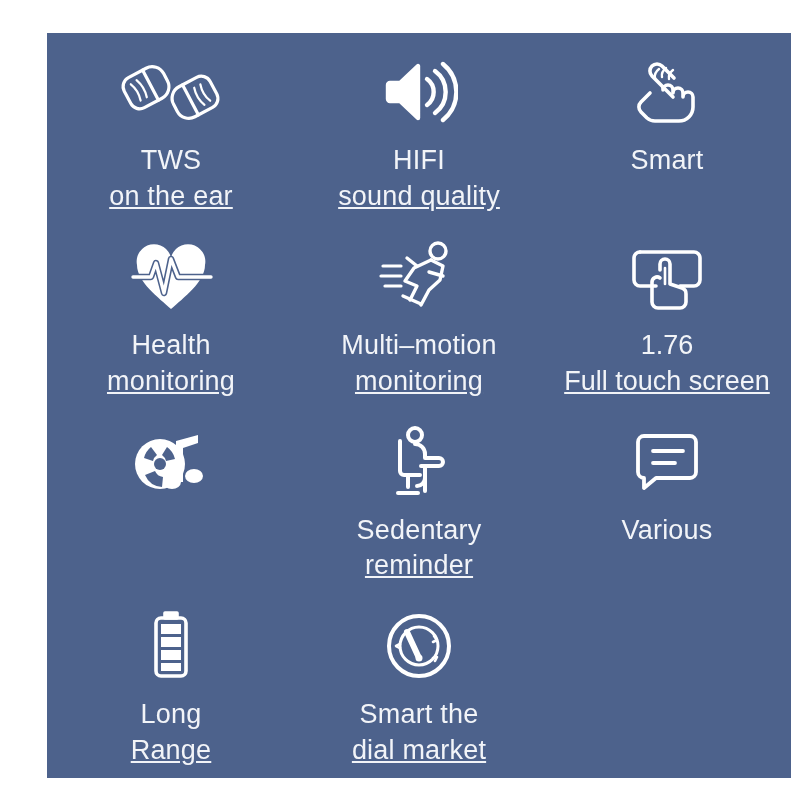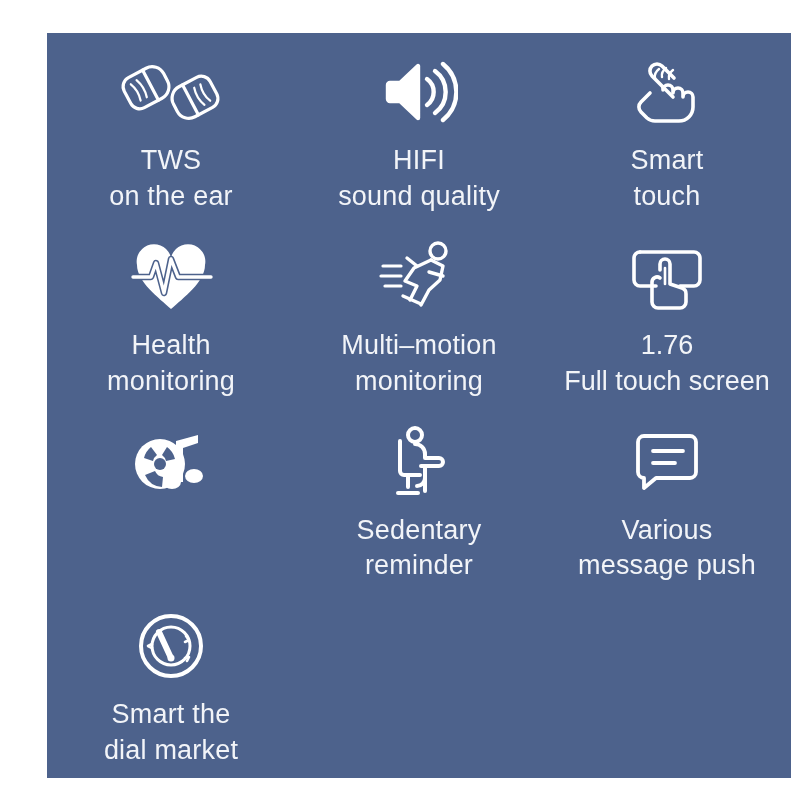--- a/index.html
+++ b/index.html
@@ -55,21 +55,21 @@
   .label {
     margin-top: 12px;
     text-align: center;
     color: #f2f4f8;
     font-size: 27px;
     line-height: 1.33;
     letter-spacing: 0.2px;
     white-space: nowrap;
     font-weight: 400;
   }
-  .label .l2 { display: block; }
+  .label .l2 { display: block; text-decoration: underline; }
   
   .cell.wide .label { letter-spacing: 0px; }
 </style>
 </head>
 <body>
 
 <div class="page">
   <div class="panel">
 
     <div class="cell">
@@ -116,21 +116,20 @@
           <path d="M21 36 L12 45 a7 7 0 0 0 0 10 l6 6 a12 12 0 0 0 8 3 h24 a14 14 0 0 0 14 -14 v-10 a5 5 0 0 0 -10 0 v-4 a5 5 0 0 0 -10 0 v-3 a5 5 0 0 0 -10 0 v-3"></path>
           <path d="M34 30 L23 19 a7 7 0 0 1 10 -10 l12 12"></path>
           <path d="M30 12 q-5 4 -4 9" stroke-width="2.4"></path>
           <path d="M37 11 q-5 4 -4 9" stroke-width="2.4"></path>
           <path d="M44 13 q-5 4 -4 9" stroke-width="2.4"></path>
           <path d="M34 30 L44 40"></path>
         </svg>
       </div>
       <div class="label">
         <span>Smart</span>
-        <span class="l2">touch</span>
       </div>
     </div>
 
     <div class="cell">
       <div class="icon-wrap">
         <svg width="84" height="74" viewBox="0 0 84 74" fill="none">
           <path d="M42 69 C30 58 8 42 8 25 A17 17 0 0 1 42 18 A17 17 0 0 1 76 25 C76 42 54 58 42 69 Z" fill="#ffffff"></path>
           <path d="M4 37 h18 l5 -14 l8 30 l7 -34 l7 18 h33" fill="none" stroke="#4d628c" stroke-width="6.5" stroke-linecap="round" stroke-linejoin="round"></path>
           <path d="M4 37 h18 l5 -14 l8 30 l7 -34 l7 18 h33" fill="none" stroke="#ffffff" stroke-width="3.4" stroke-linecap="round" stroke-linejoin="round"></path>
         </svg>
@@ -212,24 +211,39 @@
     <div class="cell">
       <div class="icon-wrap">
         <svg width="70" height="64" viewBox="0 0 70 64" fill="none" stroke="#ffffff" stroke-width="3.8" stroke-linecap="round" stroke-linejoin="round">
           <path d="M12 6 h46 a6 6 0 0 1 6 6 v30 a6 6 0 0 1 -6 6 h-34 l-12 10 v-10 a6 6 0 0 1 -6 -6 v-30 a6 6 0 0 1 6 -6 z"></path>
           <path d="M21 21 h30"></path>
           <path d="M21 33 h22"></path>
         </svg>
       </div>
       <div class="label">
         <span>Various</span>
-        <span class="l2">message push</span>
-      </div>
-    </div>
-
+      </div>
+    </div>
+
+    <div class="cell">
+      <div class="icon-wrap">
+        <svg width="48" height="74" viewBox="0 0 48 74" fill="none" stroke="#ffffff" stroke-width="3.6" stroke-linecap="round" stroke-linejoin="round">
+          <path d="M18 4 h12 v5 h-12 z" fill="#ffffff"></path>
+          <rect x="9" y="9" width="30" height="58" rx="5"></rect>
+          <rect x="14" y="15" width="20" height="10" fill="#ffffff" stroke="none"></rect>
+          <rect x="14" y="28" width="20" height="10" fill="#ffffff" stroke="none"></rect>
+          <rect x="14" y="41" width="20" height="10" fill="#ffffff" stroke="none"></rect>
+          <rect x="14" y="54" width="20" height="8" fill="#ffffff" stroke="none"></rect>
+        </svg>
+      </div>
+      <div class="label">
+        <span>Long</span>
+        <span class="l2">Range</span>
+      </div>
+    </div>
 
 
     <div class="cell">
       <div class="icon-wrap">
         <svg width="72" height="72" viewBox="0 0 72 72" fill="none" stroke="#ffffff" stroke-width="4" stroke-linecap="round" stroke-linejoin="round">
           <circle cx="36" cy="36" r="30"></circle>
           <circle cx="36" cy="36" r="19" stroke-width="3"></circle>
           <path d="M36 48 L24 22" stroke-width="6"></path>
           <circle cx="36" cy="48" r="3.5" fill="#ffffff" stroke="none"></circle>
           <path d="M17 34 l-4 2 l4 2" stroke-width="2.6"></path>

